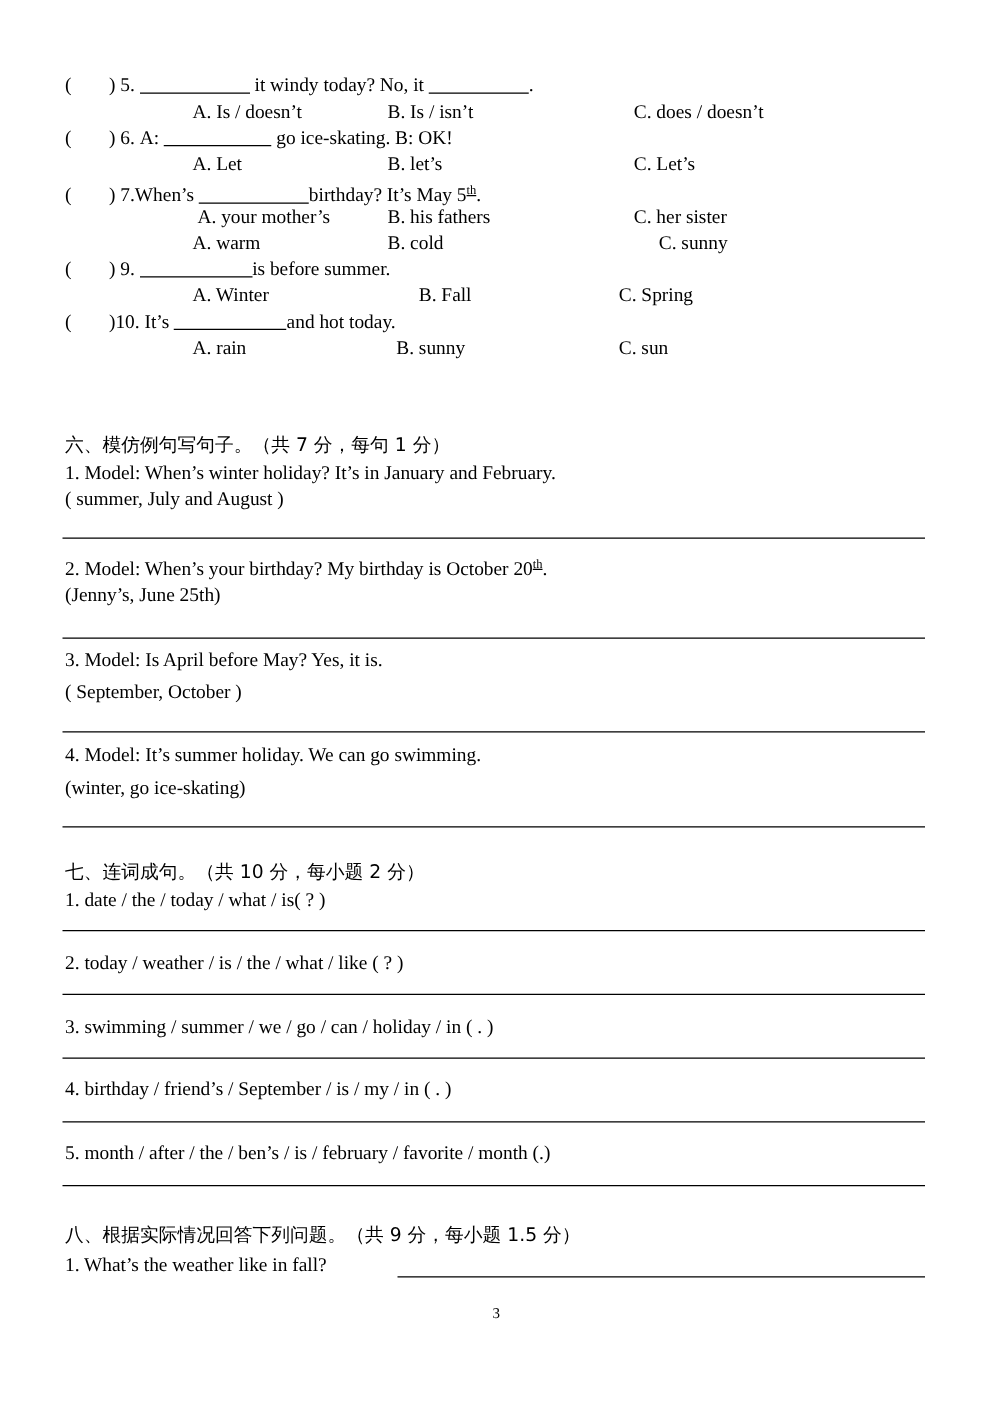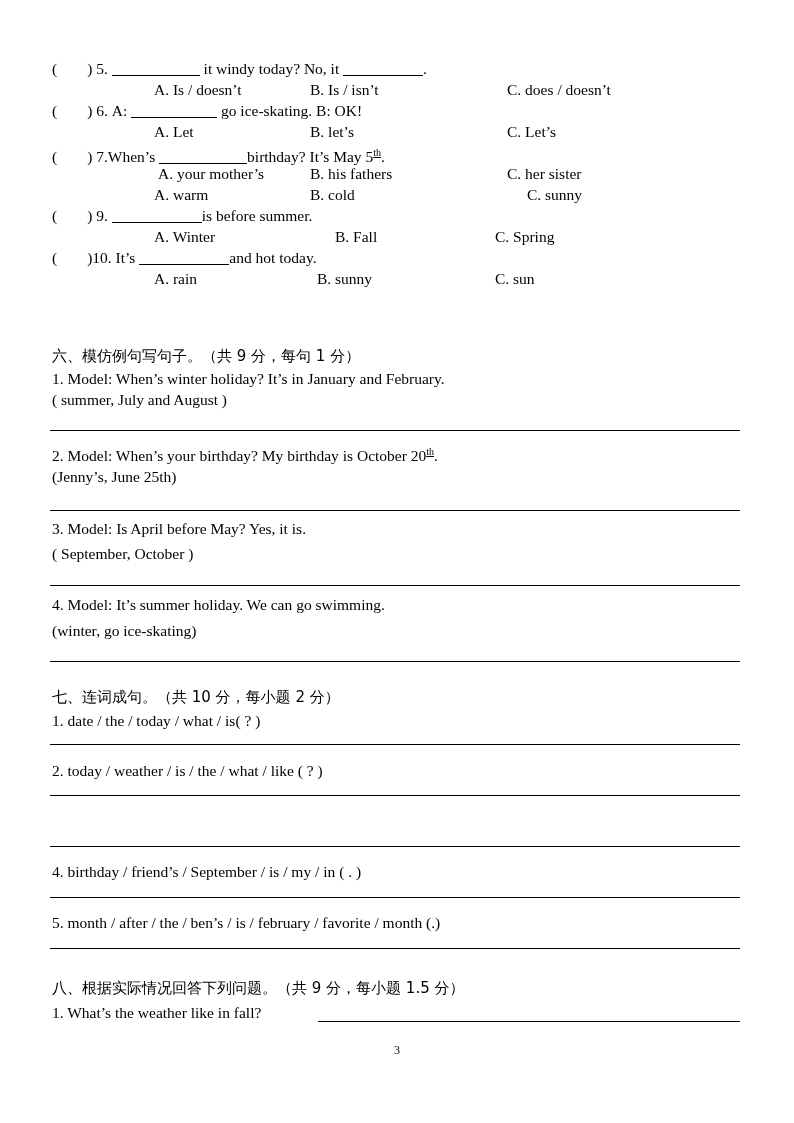--- a/index.html
+++ b/index.html
@@ -171,21 +171,21 @@
       <span class="mc-stem"><span>(</span><span class="paren-gap"></span><span>)</span><span>10.</span>&nbsp;<span>It’s </span><span class="blank-line" style="width:90px"></span><span>and hot today.</span></span>
     </div>
     <div class="mc-options">
       <span class="opt opt-a">A.   rain</span>
       <span class="opt opt-b" style="left:265px">B. sunny</span>
       <span class="opt opt-c" style="left:443px">C. sun</span>
     </div>
   </div>
 
   <div class="section-head" style="top:345px">
-    <span class="cn">六、模仿例句写句子。（共 9 分，每句 1 分）</span>
+    <span class="cn">六、模仿例句写句子。（共 7 分，每句 1 分）</span>
   </div>
 
   <div class="text-line" style="top:368px">
     <span>1. Model: When’s winter holiday? It’s in January and February.</span>
   </div>
   <div class="text-line" style="top:389px">
     <span>( summer, July and August )</span>
   </div>
   <div class="rule" style="top:430px"></div>
 
@@ -220,20 +220,23 @@
   <div class="text-line" style="top:710px">
     <span>1. date / the / today / what / is( ? )</span>
   </div>
   <div class="rule" style="top:744px"></div>
 
   <div class="text-line" style="top:760px">
     <span>2. today / weather / is / the / what / like ( ? )</span>
   </div>
   <div class="rule" style="top:795px"></div>
 
+  <div class="text-line" style="top:811px">
+    <span>3. swimming / summer / we / go / can / holiday / in ( . )</span>
+  </div>
   <div class="rule" style="top:846px"></div>
 
   <div class="text-line" style="top:861px">
     <span>4. birthday / friend’s / September / is / my / in ( . )</span>
   </div>
   <div class="rule" style="top:897px"></div>
 
   <div class="text-line" style="top:912px">
     <span>5. month / after / the / ben’s / is / february / favorite / month    (.)</span>
   </div>

